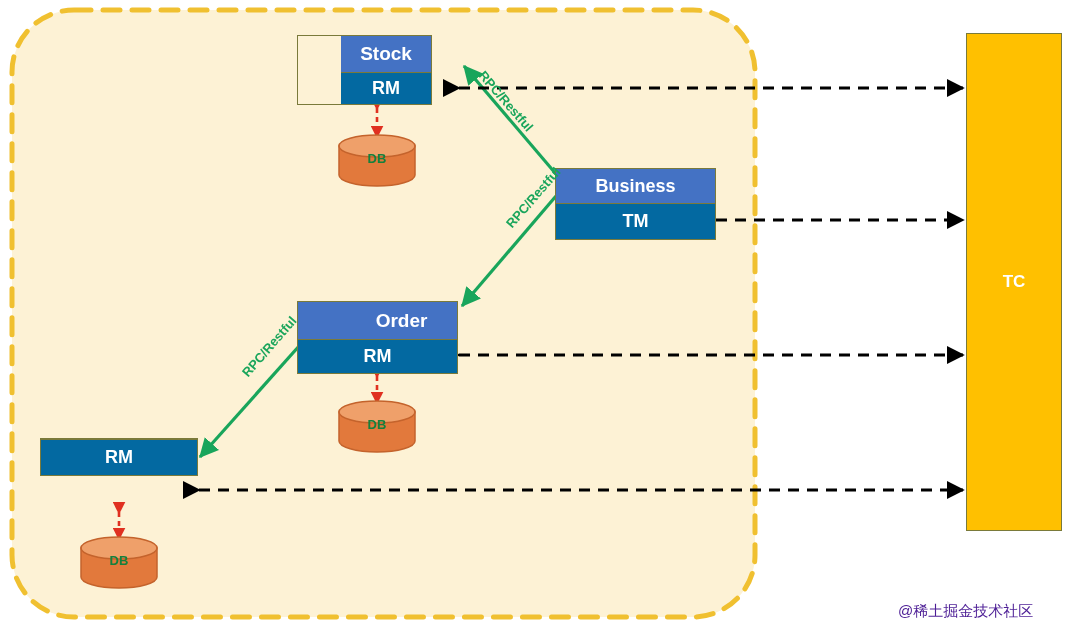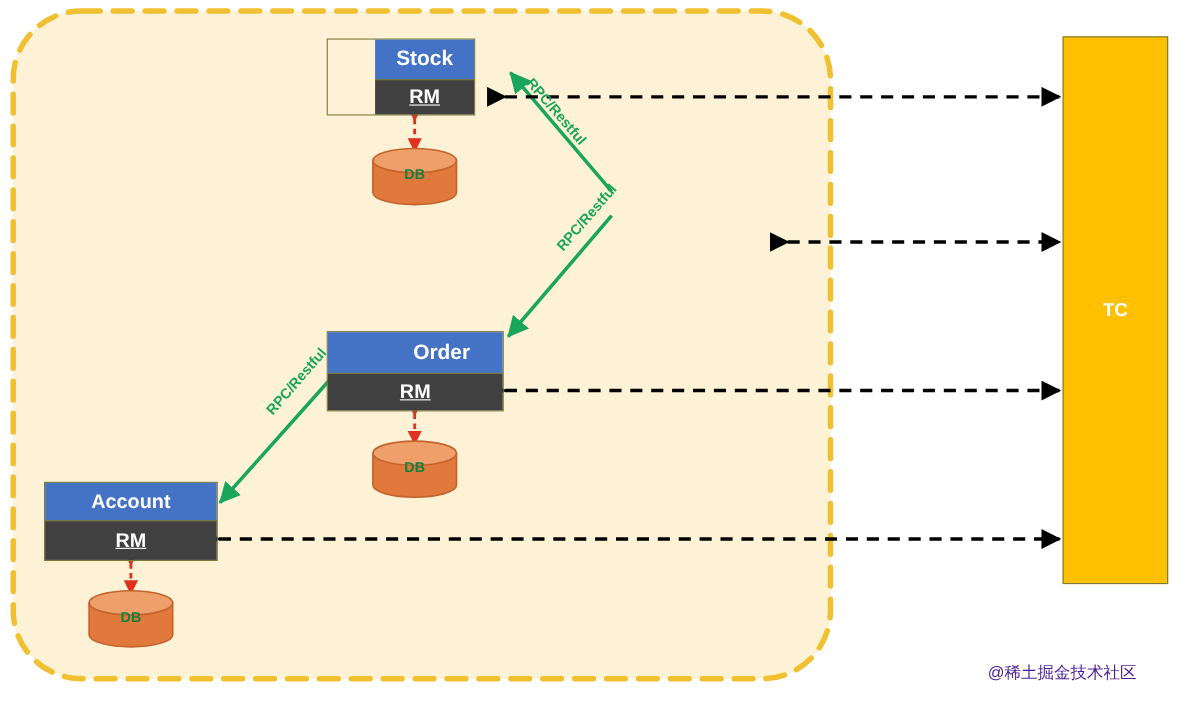--- a/index.html
+++ b/index.html
@@ -5,21 +5,21 @@
   html,body{margin:0;padding:0;background:#ffffff;}
   body{width:1080px;height:639px;position:relative;overflow:hidden;
        font-family:"Liberation Sans","DejaVu Sans",sans-serif;}
   #canvas{position:absolute;left:0;top:0;width:1080px;height:639px;}
   svg.layer{position:absolute;left:0;top:0;width:1080px;height:639px;overflow:visible;}
   .node{position:absolute;box-sizing:border-box;border:1px solid #7a7a3a;}
   .node .title,.node .role{
       display:flex;align-items:center;justify-content:center;
       color:#ffffff;font-weight:bold;box-sizing:border-box;}
   .node .title{background:#4472C4;}
-  .node .role{background:#404040;border-top:1px solid #7a7a3a;text-decoration:underline;}
+  .node .role{background:#0369a1;border-top:1px solid #7a7a3a;}
   .tcbar{position:absolute;box-sizing:border-box;background:#FFC000;
          border:1px solid #7a7a3a;display:flex;align-items:center;justify-content:center;
          color:#ffffff;font-weight:bold;font-size:17px;}
   .zonelabel{position:absolute;color:#E8B33A;font-weight:bold;font-size:19px;
              letter-spacing:.2px;white-space:nowrap;}
   .rpclabel{position:absolute;color:#19A55B;font-weight:bold;font-size:13px;
             white-space:nowrap;transform-origin:0 0;}
   .dblabel{position:absolute;color:#15803d;font-weight:bold;font-size:13px;
            white-space:nowrap;text-align:center;}
   .watermark{position:absolute;color:#4c1d95;font-size:15px;white-space:nowrap;}
@@ -83,28 +83,31 @@
 
   <div class="dblabel" style="left:339px;top:151px;width:76px;">DB</div>
   <div class="dblabel" style="left:339px;top:417px;width:76px;">DB</div>
   <div class="dblabel" style="left:81px;top:553px;width:76px;">DB</div>
 
   <div class="node" style="left:297px;top:35px;width:135px;padding-left:43px;">
     <div class="title" style="height:36px;font-size:19px;">Stock</div>
     <div class="role" style="height:32px;font-size:18px;">RM</div>
   </div>
 
+  <div class="node" style="left:555px;top:168px;width:161px;">
+    <div class="title" style="height:34px;font-size:18px;">Business</div>
+    <div class="role" style="height:36px;font-size:18px;">TM</div>
+  </div>
 
   <div class="node" style="left:297px;top:301px;width:161px;">
     <div class="title" style="height:37px;font-size:19px;padding-left:48px;">Order</div>
     <div class="role" style="height:34px;font-size:18px;">RM</div>
   </div>
 
   <div class="node" style="left:40px;top:438px;width:158px;">
-    <div class="title" style="height:34px;font-size:18px;">Account</div>
     <div class="role" style="height:36px;font-size:18px;">RM</div>
   </div>
 
   <div class="tcbar" style="left:966px;top:33px;width:96px;height:498px;">
     <span>TC</span>
   </div>
 
   <div class="rpclabel" style="left:487px;top:68px;transform:rotate(49deg);">RPC/Restful</div>
   <div class="rpclabel" style="left:503px;top:221px;transform:rotate(-49deg);">RPC/Restful</div>
   <div class="rpclabel" style="left:239px;top:370px;transform:rotate(-49deg);">RPC/Restful</div>

